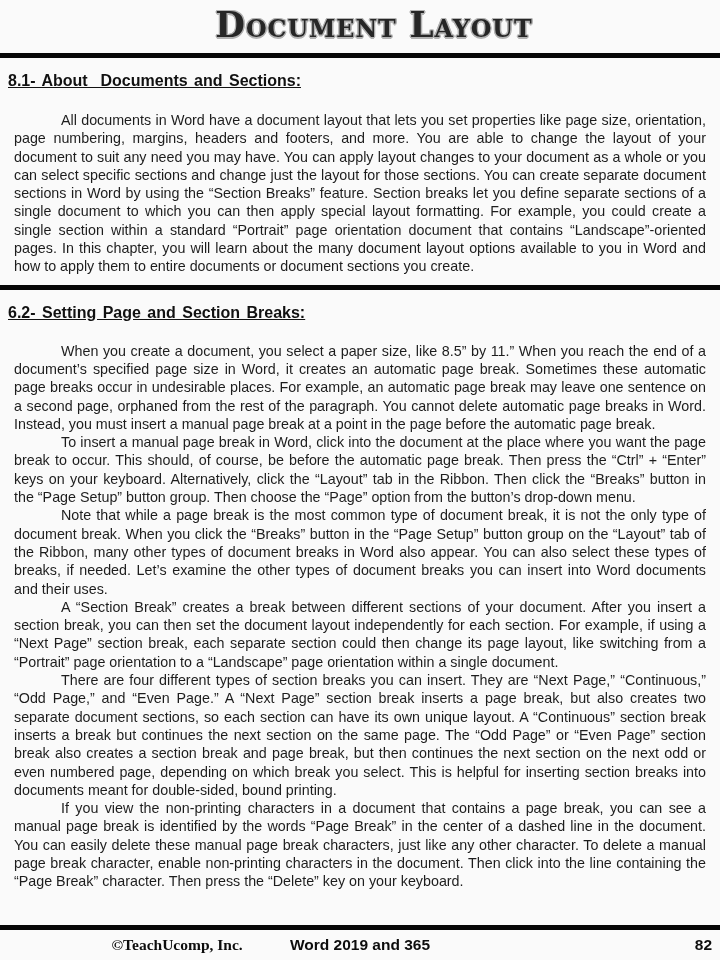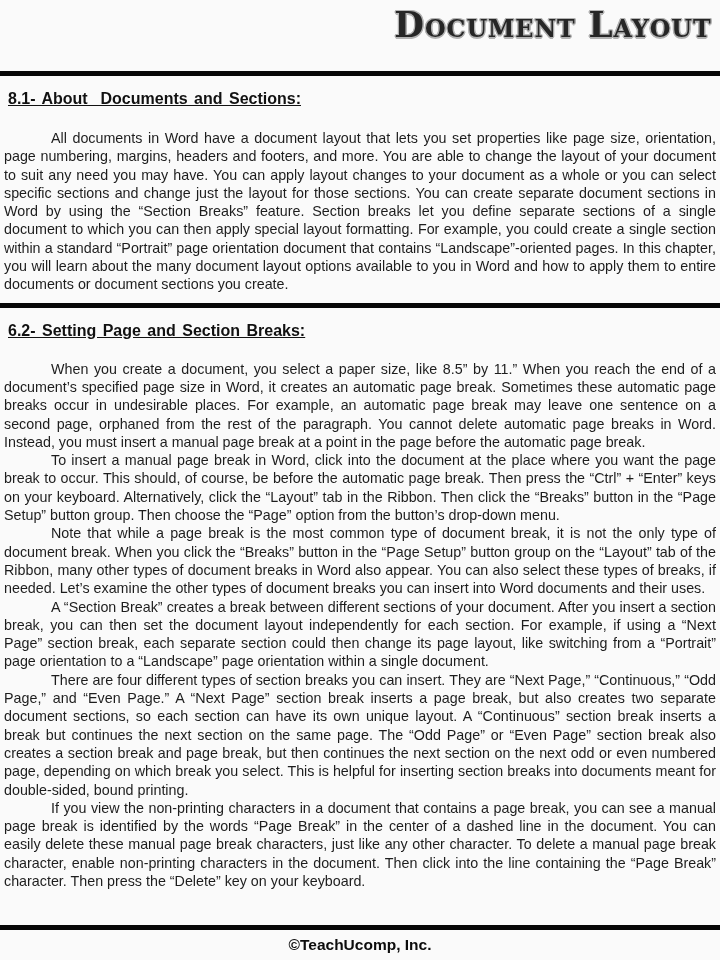--- a/index.html
+++ b/index.html
@@ -15,23 +15,23 @@
     position: relative;
     overflow: hidden;
   }
   .page {
     width: 720px;
     height: 960px;
     position: relative;
     box-sizing: border-box;
   }
   .title-block {
-    height: 71px;
+    height: 53px;
     padding-top: 3px;
-    text-align: right;
+    text-align: center;
     box-sizing: border-box;
     padding-left: 28px;
   }
   .page-title {
     display: inline-block;
     margin: 0;
     font-family: "DejaVu Serif", serif;
     font-weight: 700;
     font-variant: small-caps;
     font-size: 36px;
@@ -53,21 +53,21 @@
     margin: 13px 8px 0 8px;
     font-size: 16px;
     line-height: 19px;
     font-weight: bold;
     text-decoration: underline;
     word-spacing: 2px;
     color: #111;
     white-space: pre-wrap;
   }
   .paras {
-    margin: 0 4px;
+    margin: 0 14px;
   }
   .paras p {
     margin: 0;
     text-indent: 47px;
     text-align: justify;
     font-size: 14.3px;
     line-height: 18.3px;
     color: #1d1d1d;
   }
   .paras p.first {
@@ -88,21 +88,21 @@
     box-sizing: border-box;
   }
   .footer-row {
     display: flex;
     align-items: flex-start;
     padding: 6px 8px 0 8px;
     font-weight: bold;
     font-size: 15.5px;
     color: #0d0d0d;
   }
-  .footer-left  { flex: 1; text-align: center; }
+  .footer-left  { flex: 1; text-align: right; font-family: Liberation Serif, serif; }
   .footer-center{ flex: 1; text-align: center; }
   .footer-right { flex: 1; text-align: right; }
 </style>
 </head>
 <body>
 
 <div class="page">
 
   <div class="title-block">
     <h1 class="page-title">Document Layout</h1>
@@ -126,16 +126,18 @@
       <p>A “Section Break” creates a break between different sections of your document. After you insert a section break, you can then set the document layout independently for each section. For example, if using a “Next Page” section break, each separate section could then change its page layout, like switching from a “Portrait” page orientation to a “Landscape” page orientation within a single document.</p>
       <p>There are four different types of section breaks you can insert. They are “Next Page,” “Continuous,” “Odd Page,” and “Even Page.” A “Next Page” section break inserts a page break, but also creates two separate document sections, so each section can have its own unique layout. A “Continuous” section break inserts a break but continues the next section on the same page. The “Odd Page” or “Even Page” section break also creates a section break and page break, but then continues the next section on the next odd or even numbered page, depending on which break you select. This is helpful for inserting section breaks into documents meant for double-sided, bound printing.</p>
       <p>If you view the non-printing characters in a document that contains a page break, you can see a manual page break is identified by the words “Page Break” in the center of a dashed line in the document. You can easily delete these manual page break characters, just like any other character. To delete a manual page break character, enable non-printing characters in the document. Then click into the line containing the “Page Break” character. Then press the “Delete” key on your keyboard.</p>
     </div>
   </section>
 
   <div class="footer">
     <div class="rule"></div>
     <div class="footer-row">
       <span class="footer-left">©TeachUcomp, Inc.</span>
+      <span class="footer-center">Word 2019 and 365</span>
+      <span class="footer-right">82</span>
     </div>
   </div>
 
 </div>
 
 </body></html>

